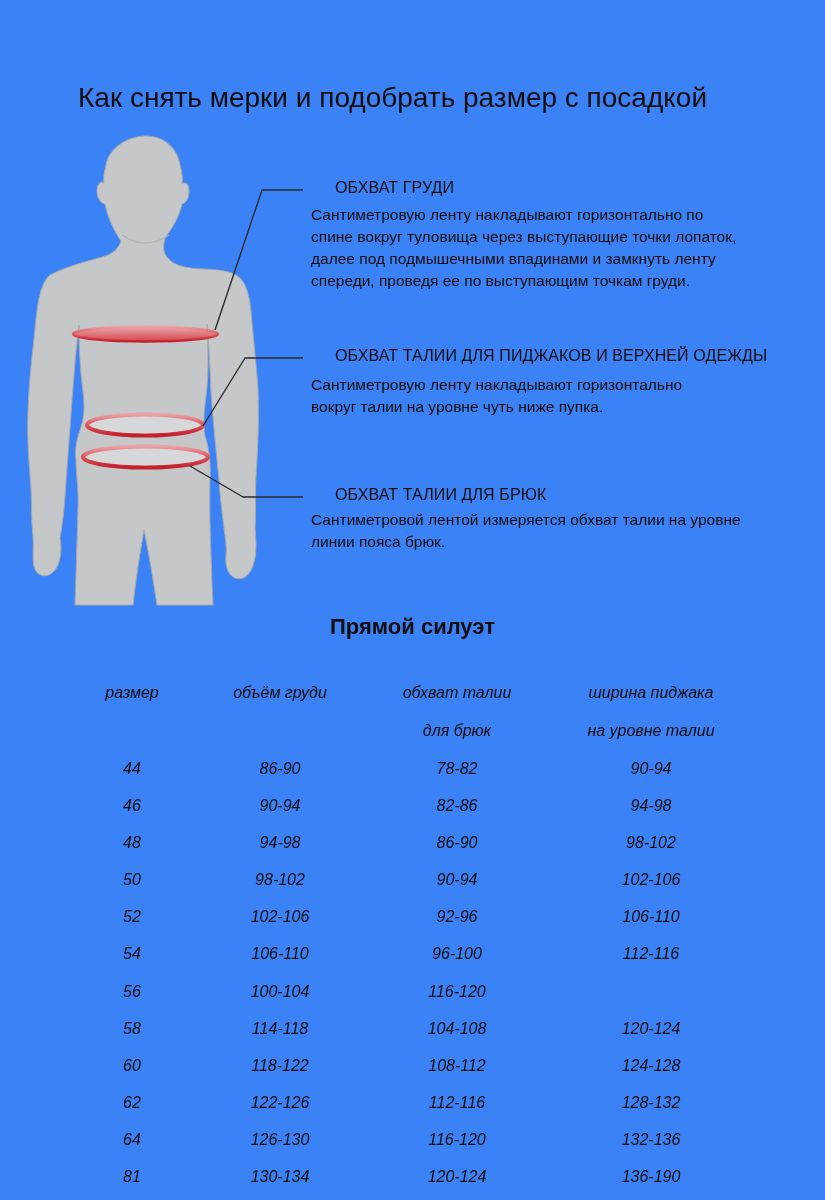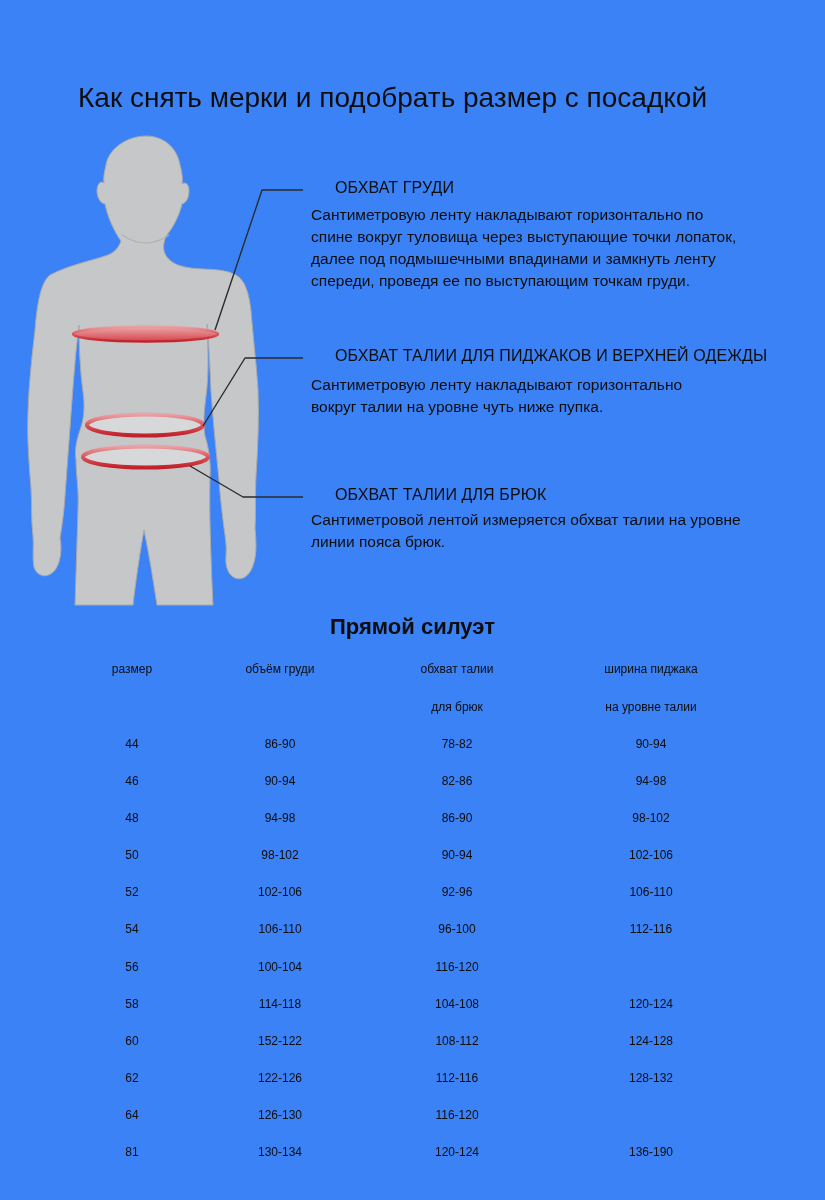--- a/index.html
+++ b/index.html
@@ -29,21 +29,21 @@
   .mh-2 { left:311px; top:346px; }
   .mt-2 { left:311px; top:374px; }
   .mh-3 { left:311px; top:485px; }
   .mt-3 { left:311px; top:509px; }
 
   .tbl-title {
     position:absolute; left:0; top:614px; width:825px;
     text-align:center; font-size:22px; line-height:26px; font-weight:700;
   }
 
-  .size-table { position:absolute; left:80px; top:650px; width:684px; font-size:12px; }
+  .size-table { position:absolute; left:80px; top:674px; width:684px; font-size:16px;font-style:italic; }
   .grid, .brow { display:grid; grid-template-columns:104px 192px 162px 226px; }
   .hcol { text-align:center; }
   .hline { height:38px; line-height:38px; }
   .brow { height:37.1px; }
   .bcell { text-align:center; line-height:37.1px; }
 </style>
 </head>
 <body>
 
 <div class="page">
@@ -192,36 +192,37 @@
 
     <div class="brow">
       <div class="bcell">58</div>
       <div class="bcell">114-118</div>
       <div class="bcell">104-108</div>
       <div class="bcell">120-124</div>
     </div>
 
     <div class="brow">
       <div class="bcell">60</div>
-      <div class="bcell">152-122</div>
+      <div class="bcell">118-122</div>
       <div class="bcell">108-112</div>
       <div class="bcell">124-128</div>
     </div>
 
     <div class="brow">
       <div class="bcell">62</div>
       <div class="bcell">122-126</div>
       <div class="bcell">112-116</div>
       <div class="bcell">128-132</div>
     </div>
 
     <div class="brow">
       <div class="bcell">64</div>
       <div class="bcell">126-130</div>
       <div class="bcell">116-120</div>
+      <div class="bcell">132-136</div>
     </div>
 
     <div class="brow">
       <div class="bcell">81</div>
       <div class="bcell">130-134</div>
       <div class="bcell">120-124</div>
       <div class="bcell">136-190</div>
     </div>
   </div>
   </div>

